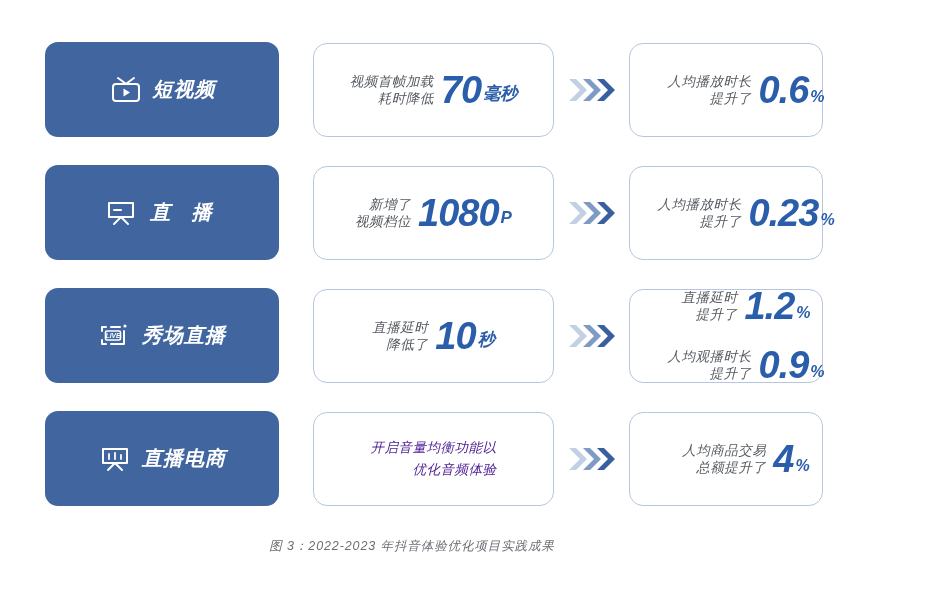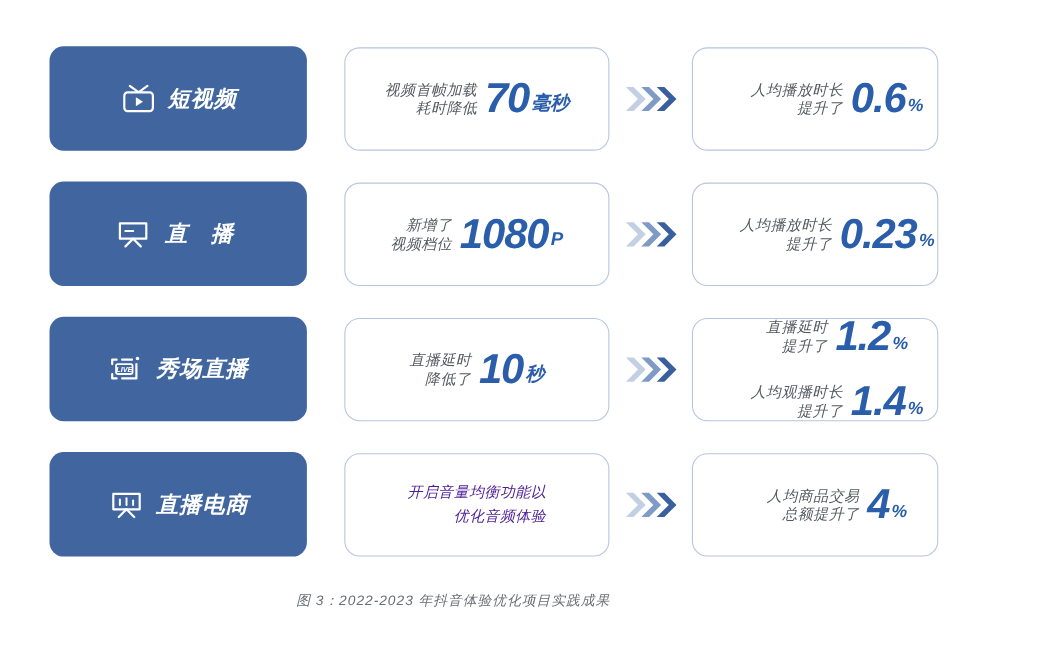--- a/index.html
+++ b/index.html
@@ -75,21 +75,21 @@
     display: flex;
     flex-direction: column;
     align-items: center;
     justify-content: center;
   }
   .mid-card {
     margin-left: 34px;
     width: 241px;
   }
   .right-card {
-    width: 224px;
+    width: 194px;
     padding-left: 40px;
   }
 
   
   .metric {
     display: flex;
     align-items: center;
     justify-content: center;
     white-space: nowrap;
   }
@@ -298,21 +298,21 @@
             <span class="l2">提升了</span>
           </span>
           <span class="metric-value">1.2</span>
           <span class="metric-unit pct">%</span>
         </div>
         <div class="metric">
           <span class="metric-text">
             <span>人均观播时长</span>
             <span class="l2">提升了</span>
           </span>
-          <span class="metric-value">1.4</span>
+          <span class="metric-value">0.9</span>
           <span class="metric-unit pct">%</span>
         </div>
       </div>
 
     </div>
 
     <div class="row">
 
       <div class="cat-card">
         <span class="cat-icon">

